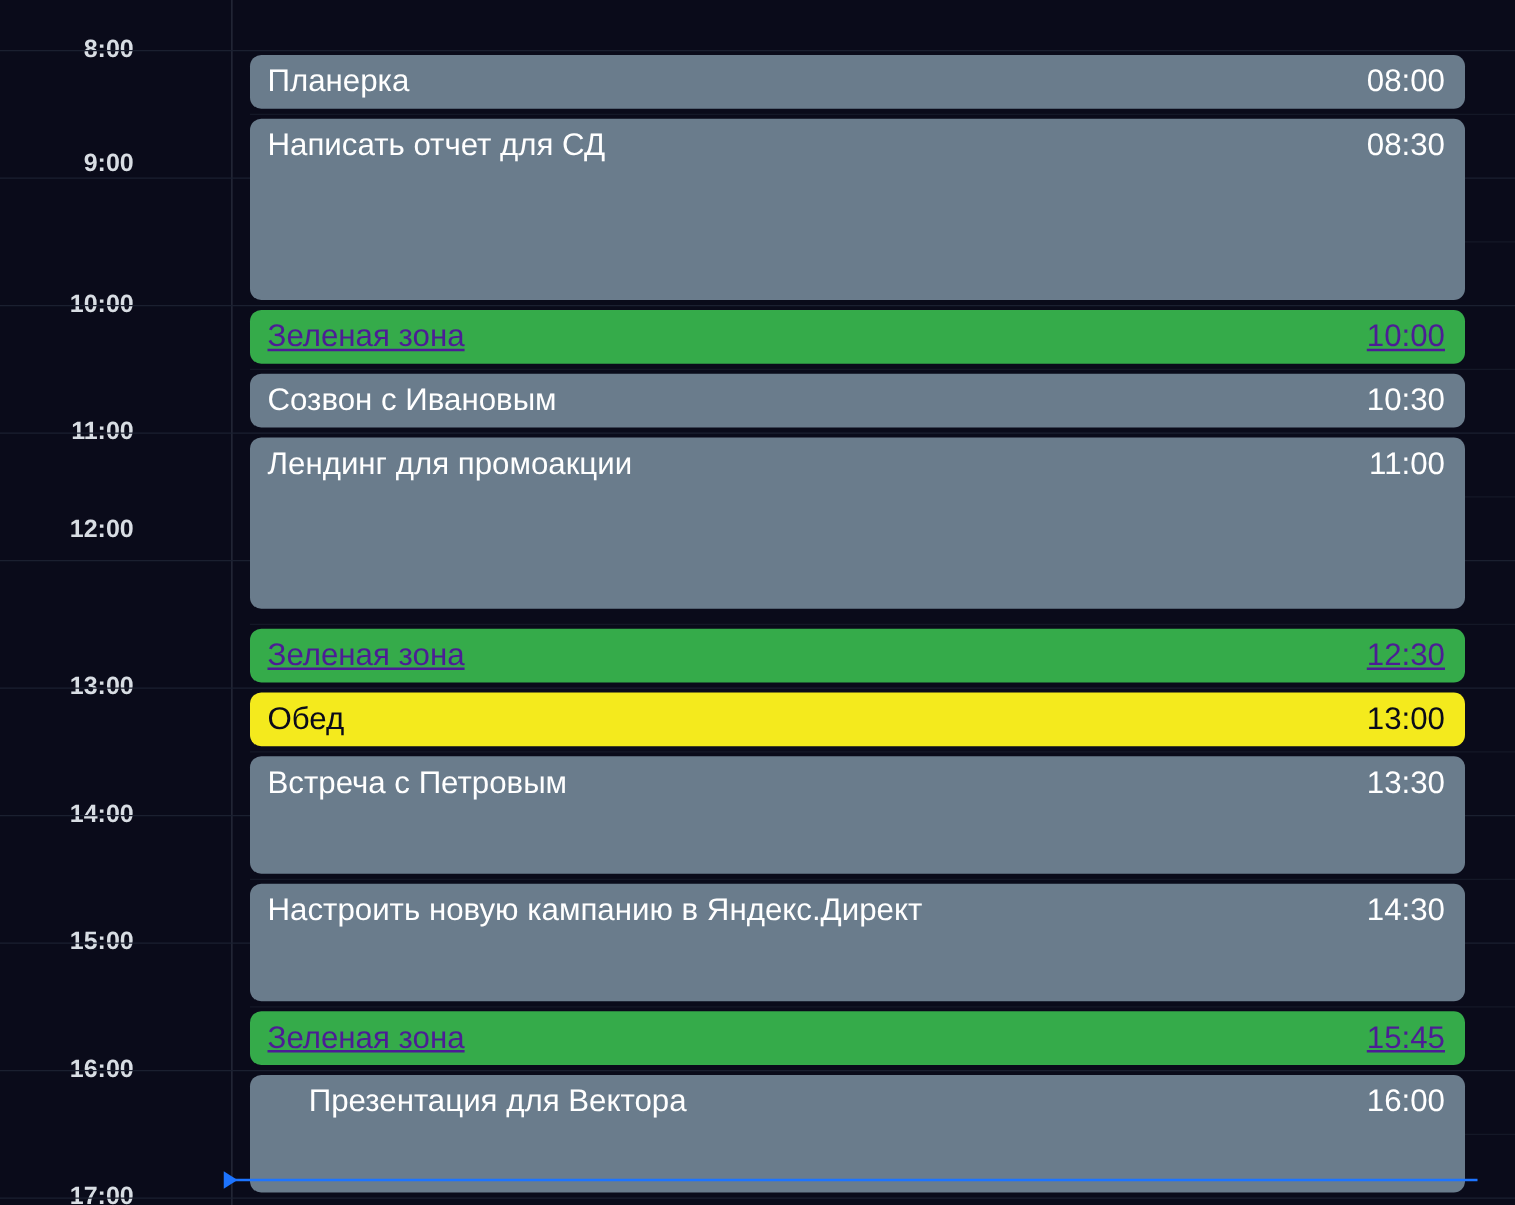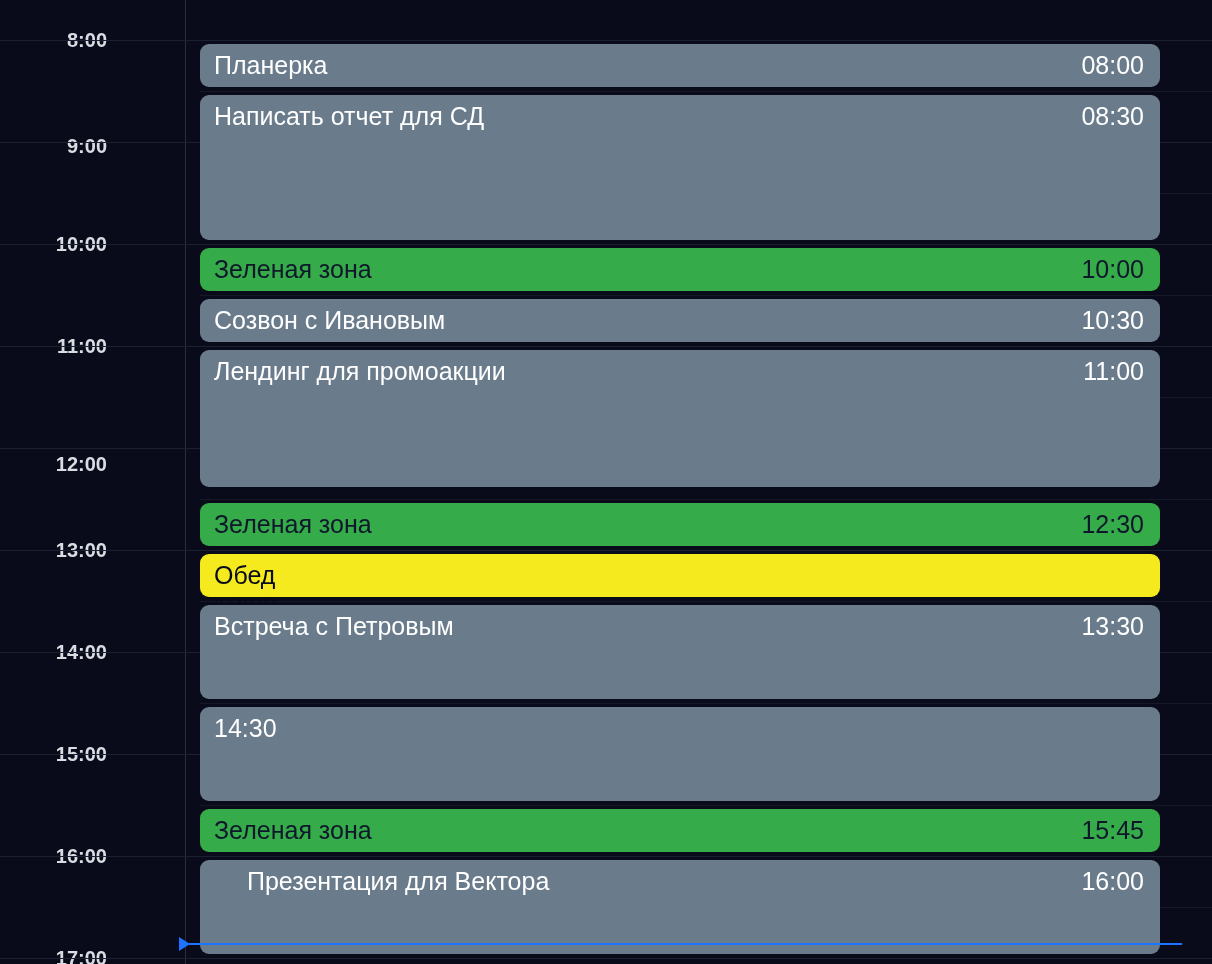--- a/index.html
+++ b/index.html
@@ -52,35 +52,35 @@
   .events {
     position: absolute;
     left: 200px;
     right: 40px;
     top: 0;
     bottom: 0;
   }
   .event {
     position: absolute;
     left: 0;
-    right: 12px;
+    right: 0;
     border-radius: 9px;
     padding: 6px 16px 6px 14px;
     display: flex;
     justify-content: space-between;
     align-items: flex-start;
     font-size: 25px;
     line-height: 1.25;
     cursor: pointer;
   }
   .event .title { font-weight: 400; }
   .event .time { font-weight: 400; font-variant-numeric: tabular-nums; }
   .event.default { background: #6a7c8c; color: #ffffff; }
-  .event.green   { background: #35ab4a; color: #0f172a; }
-  .event.yellow  { background: #f4ea1d; color: #0a0b1a; flex-direction: column; }
+  .event.green   { background: #35ab4a; color: #4c1d95; text-decoration: underline; }
+  .event.yellow  { background: #f4ea1d; color: #0a0b1a; }
   .event.yellow .title, .event.yellow .time { color: #0a0b1a; }
   .now-line {
     position: absolute;
     left: 183px;
     right: 30px;
     height: 0;
     border-top: 2px solid #1d74ff;
   }
   .now-line::before {
     content: "";
@@ -93,24 +93,24 @@
     border-left: 11px solid #1d74ff;
   }
 </style>
 </head>
 <body>
 
 <div class="calendar">
   <div class="time-axis"></div>
   <div class="time-col" id="time-col">
       <div class="time-label" style="top: 40px;">8:00</div>
-      <div class="time-label" style="top: 146px;">9:00</div>
+      <div class="time-label" style="top: 131px;">9:00</div>
       <div class="time-label" style="top: 244px;">10:00</div>
       <div class="time-label" style="top: 346px;">11:00</div>
-      <div class="time-label" style="top: 464px; text-align: center;">12:00</div>
+      <div class="time-label" style="top: 424px; text-align: center;">12:00</div>
       <div class="time-label" style="top: 550px;">13:00</div>
       <div class="time-label" style="top: 652px;">14:00</div>
       <div class="time-label" style="top: 754px;">15:00</div>
       <div class="time-label" style="top: 856px;">16:00</div>
       <div class="time-label" style="top: 958px;">17:00</div>
     </div>
   <div id="grid">
       <div class="grid-line" style="top: 40px;"></div>
       <div class="grid-line half" style="top: 91px;"></div>
       <div class="grid-line" style="top: 142px;"></div>
@@ -158,20 +158,21 @@
       </div>
       <div class="event yellow" style="top: 554px; height: 43px;">
         <span class="title">Обед</span>
         <span class="time">13:00</span>
       </div>
       <div class="event default" style="top: 605px; height: 94px;">
         <span class="title">Встреча с Петровым</span>
         <span class="time">13:30</span>
       </div>
       <div class="event default" style="top: 707px; height: 94px;">
+        <span class="title">Настроить новую кампанию в Яндекс.Директ</span>
         <span class="time">14:30</span>
       </div>
       <div class="event green" style="top: 809px; height: 43px;">
         <span class="title">Зеленая зона</span>
         <span class="time">15:45</span>
       </div>
       <div class="event default" style="top: 860px; height: 94px; padding-left: 47px;">
         <span class="title">Презентация для Вектора</span>
         <span class="time">16:00</span>
       </div>

